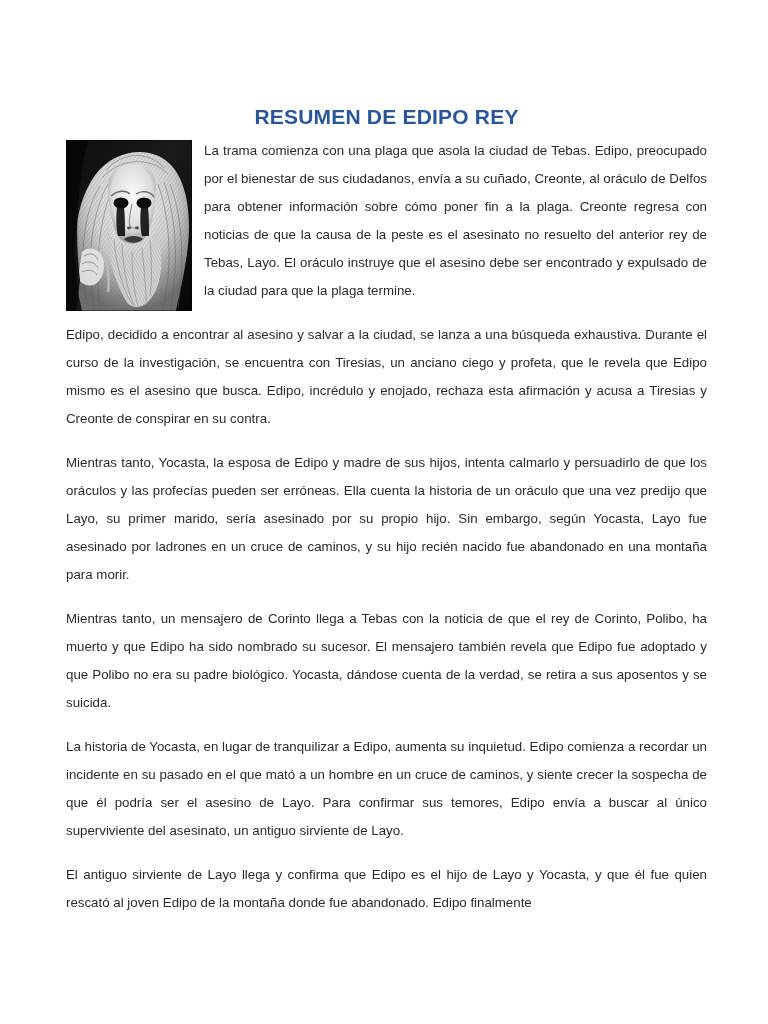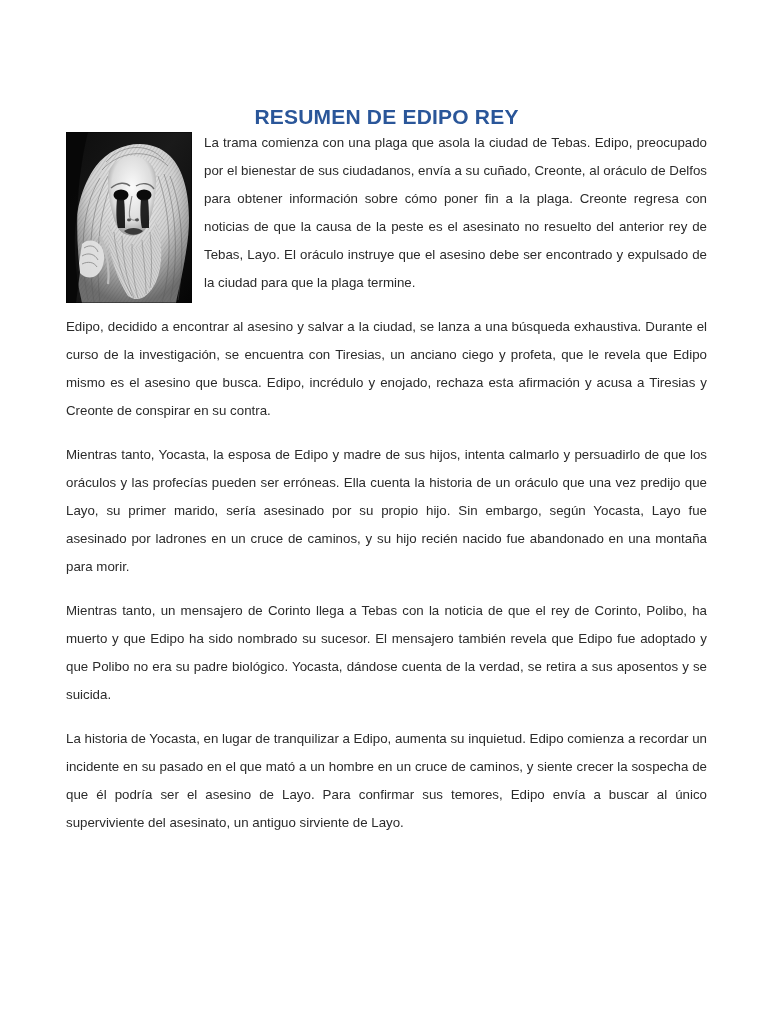--- a/index.html
+++ b/index.html
@@ -28,21 +28,21 @@
     padding: 0;
     text-align: center;
     color: #2a5699;
     font-size: 21px;
     font-weight: bold;
     letter-spacing: 0.2px;
     padding-top: 104px;
     line-height: 1.2;
   }
   .content {
-    margin-top: 0;
+    margin-top: 8px;
   }
   .figure {
     float: left;
     width: 126px;
     height: 171px;
     margin: 3px 12px 4px 0;
     overflow: hidden;
     background: #0a0a0a;
     position: relative;
     shape-margin: 4px;
@@ -158,16 +158,17 @@
             <rect x="0" y="0" width="126" height="171" fill="none" stroke="#000000" stroke-width="1.5" opacity="0.55"></rect>
           </g>
         </svg>
       </div>
 
       <p class="para">La trama comienza con una plaga que asola la ciudad de Tebas. Edipo, preocupado por el bienestar de sus ciudadanos, envía a su cuñado, Creonte, al oráculo de Delfos para obtener información sobre cómo poner fin a la plaga. Creonte regresa con noticias de que la causa de la peste es el asesinato no resuelto del anterior rey de Tebas, Layo. El oráculo instruye que el asesino debe ser encontrado y expulsado de la ciudad para que la plaga termine.</p>
       <p class="para">Edipo, decidido a encontrar al asesino y salvar a la ciudad, se lanza a una búsqueda exhaustiva. Durante el curso de la investigación, se encuentra con Tiresias, un anciano ciego y profeta, que le revela que Edipo mismo es el asesino que busca. Edipo, incrédulo y enojado, rechaza esta afirmación y acusa a Tiresias y Creonte de conspirar en su contra.</p>
       <p class="para">Mientras tanto, Yocasta, la esposa de Edipo y madre de sus hijos, intenta calmarlo y persuadirlo de que los oráculos y las profecías pueden ser erróneas. Ella cuenta la historia de un oráculo que una vez predijo que Layo, su primer marido, sería asesinado por su propio hijo. Sin embargo, según Yocasta, Layo fue asesinado por ladrones en un cruce de caminos, y su hijo recién nacido fue abandonado en una montaña para morir.</p>
       <p class="para">Mientras tanto, un mensajero de Corinto llega a Tebas con la noticia de que el rey de Corinto, Polibo, ha muerto y que Edipo ha sido nombrado su sucesor. El mensajero también revela que Edipo fue adoptado y que Polibo no era su padre biológico. Yocasta, dándose cuenta de la verdad, se retira a sus aposentos y se suicida.</p>
       <p class="para">La historia de Yocasta, en lugar de tranquilizar a Edipo, aumenta su inquietud. Edipo comienza a recordar un incidente en su pasado en el que mató a un hombre en un cruce de caminos, y siente crecer la sospecha de que él podría ser el asesino de Layo. Para confirmar sus temores, Edipo envía a buscar al único superviviente del asesinato, un antiguo sirviente de Layo.</p>
+      <p class="para">El antiguo sirviente de Layo llega y confirma que Edipo es el hijo de Layo y Yocasta, y que él fue quien rescató al joven Edipo de la montaña donde fue abandonado. Edipo finalmente</p>
 
     </div>
   </div>
 </div>
 
 </body></html>

